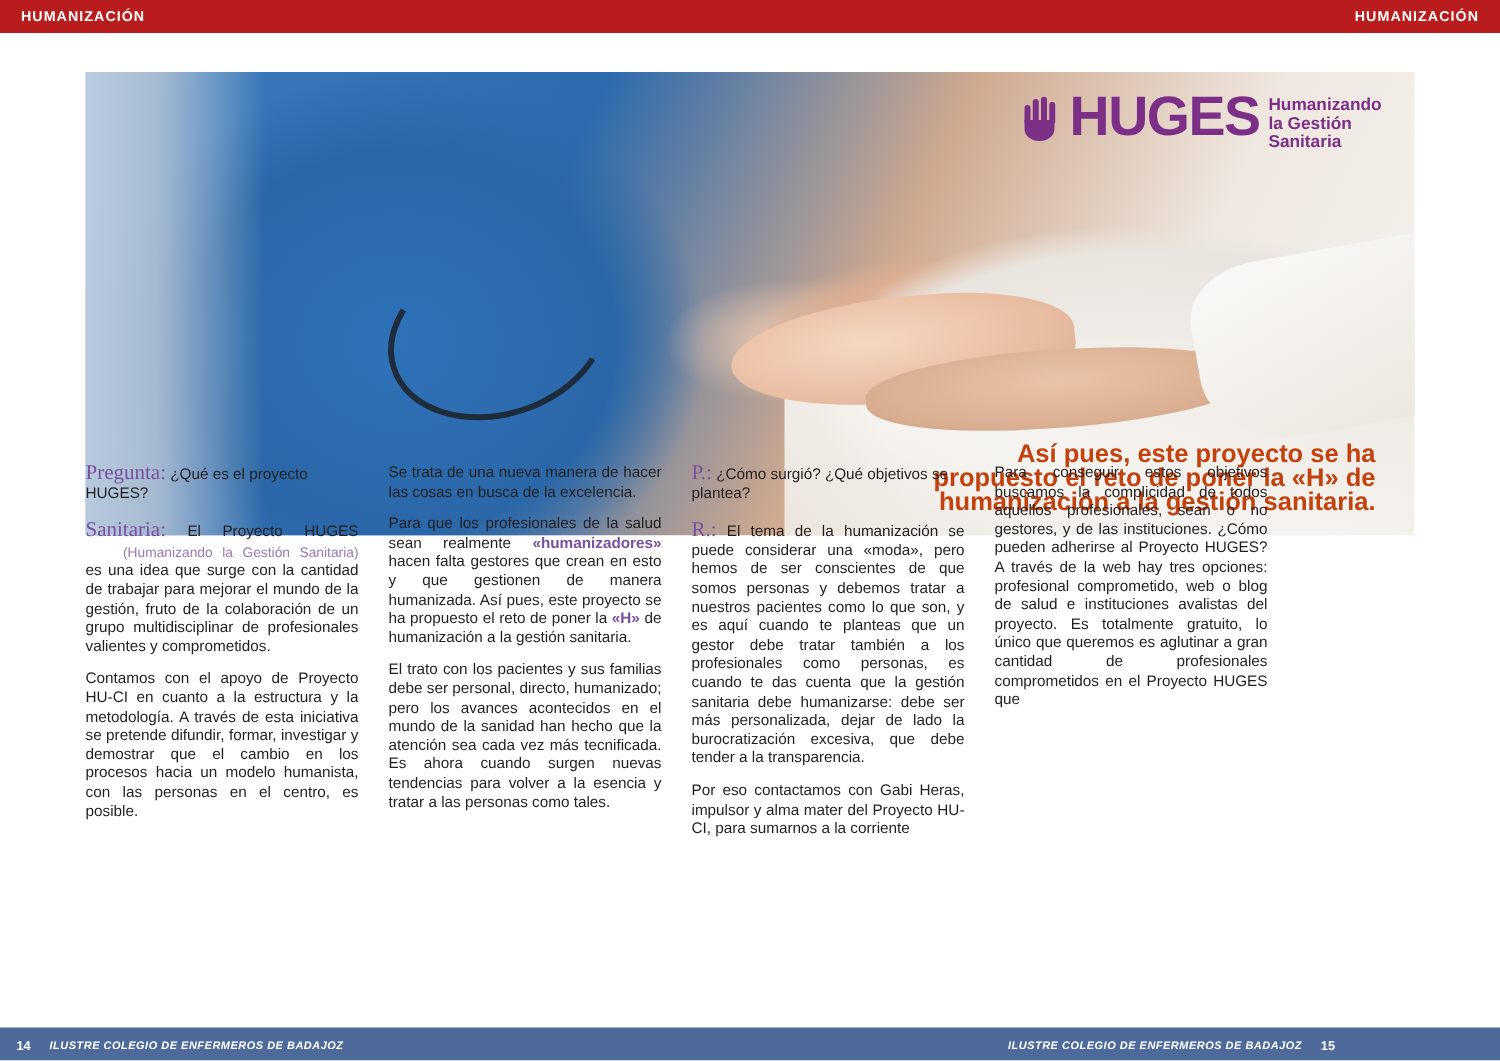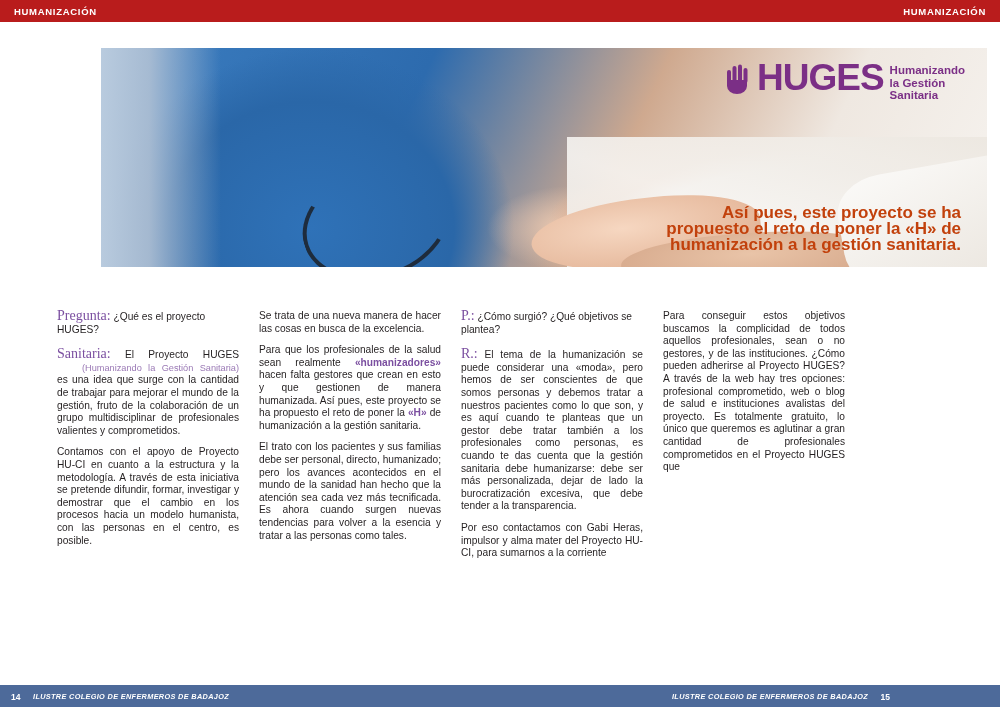--- a/index.html
+++ b/index.html
@@ -19,23 +19,22 @@
     display:flex; align-items:center;
   }
   .topbar.left  { left:0;  width:500px; justify-content:flex-start; padding-left:14px; }
   .topbar.right { left:500px; width:500px; justify-content:flex-end;  padding-right:14px; }
   .topbar span {
     color:#ffffff; font-size:9.5px; font-weight:bold; letter-spacing:0.7px;
   }
 
   
   .hero {
-    position:absolute; left:57px; top:48px; width:886px; height:219px;
+    position:absolute; left:57px; top:48px; width:886px; height:309px;
     overflow:hidden;
-    margin-left:44px;
   }
   
   .photo {
     position:absolute; inset:0;
     background:
       
       radial-gradient(ellipse 300px 150px at 700px 210px, #f3f0ec 0%, #e9e4de 60%, rgba(233,228,222,0) 72%),
       
       radial-gradient(ellipse 230px 70px at 620px 170px, #e8c3a8 0%, #dcae92 55%, rgba(220,174,146,0) 75%),
       radial-gradient(ellipse 120px 60px at 470px 180px, #f0cdb4 0%, rgba(240,205,180,0) 70%),

